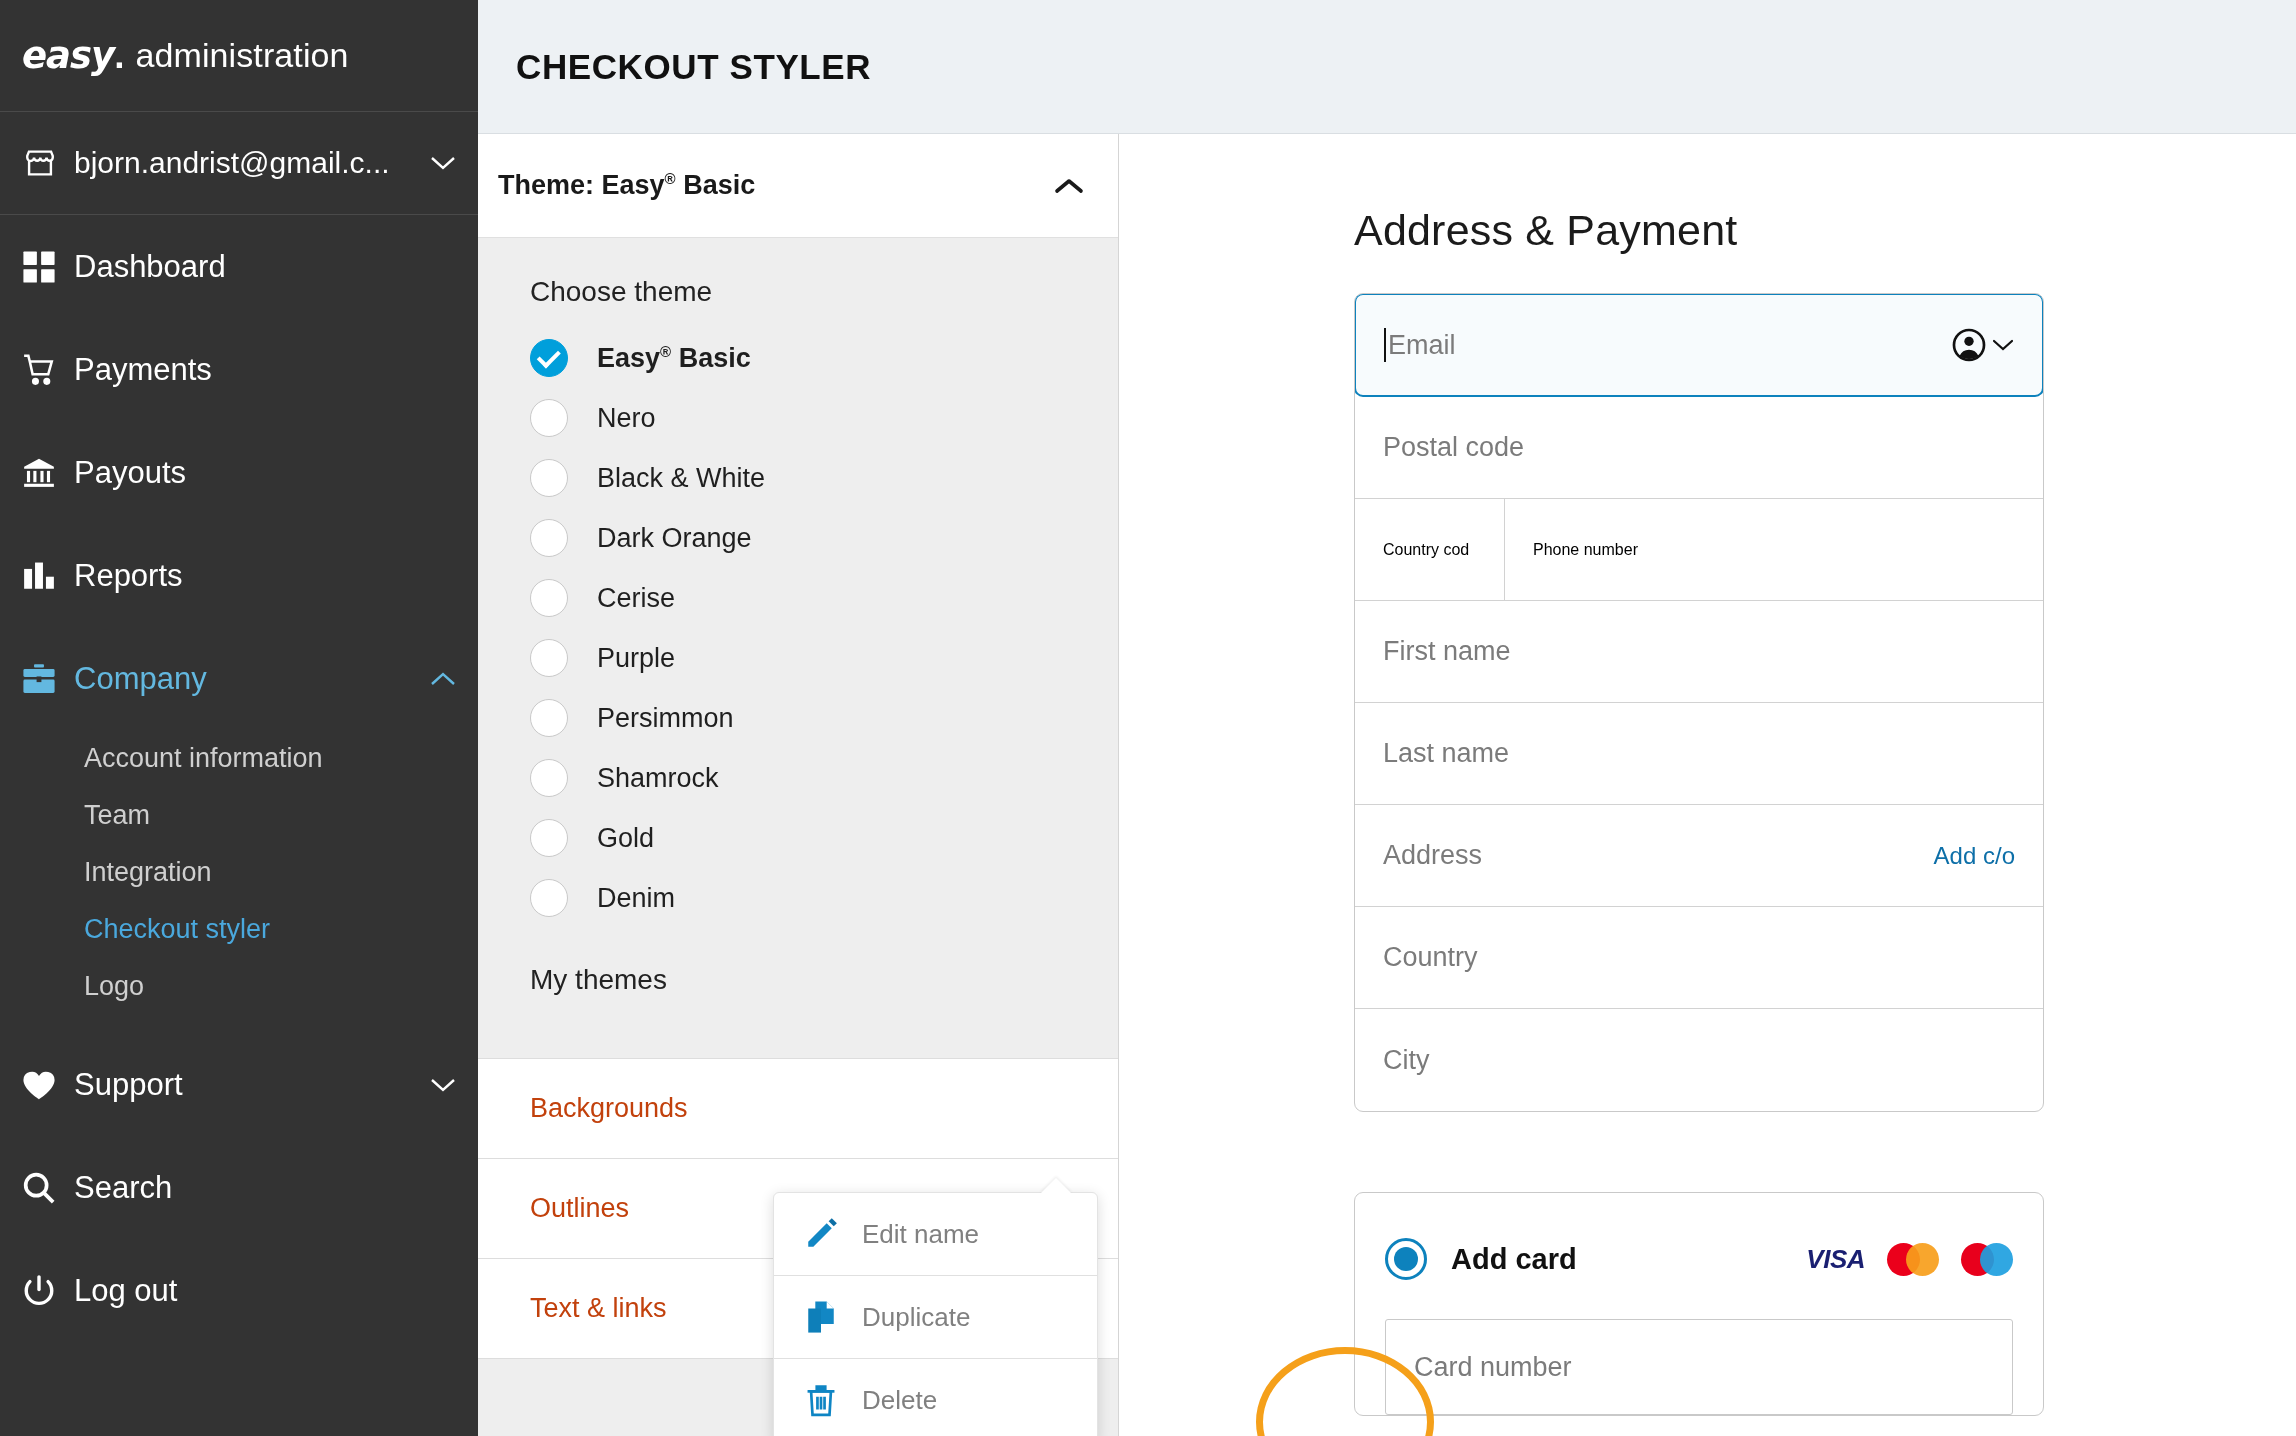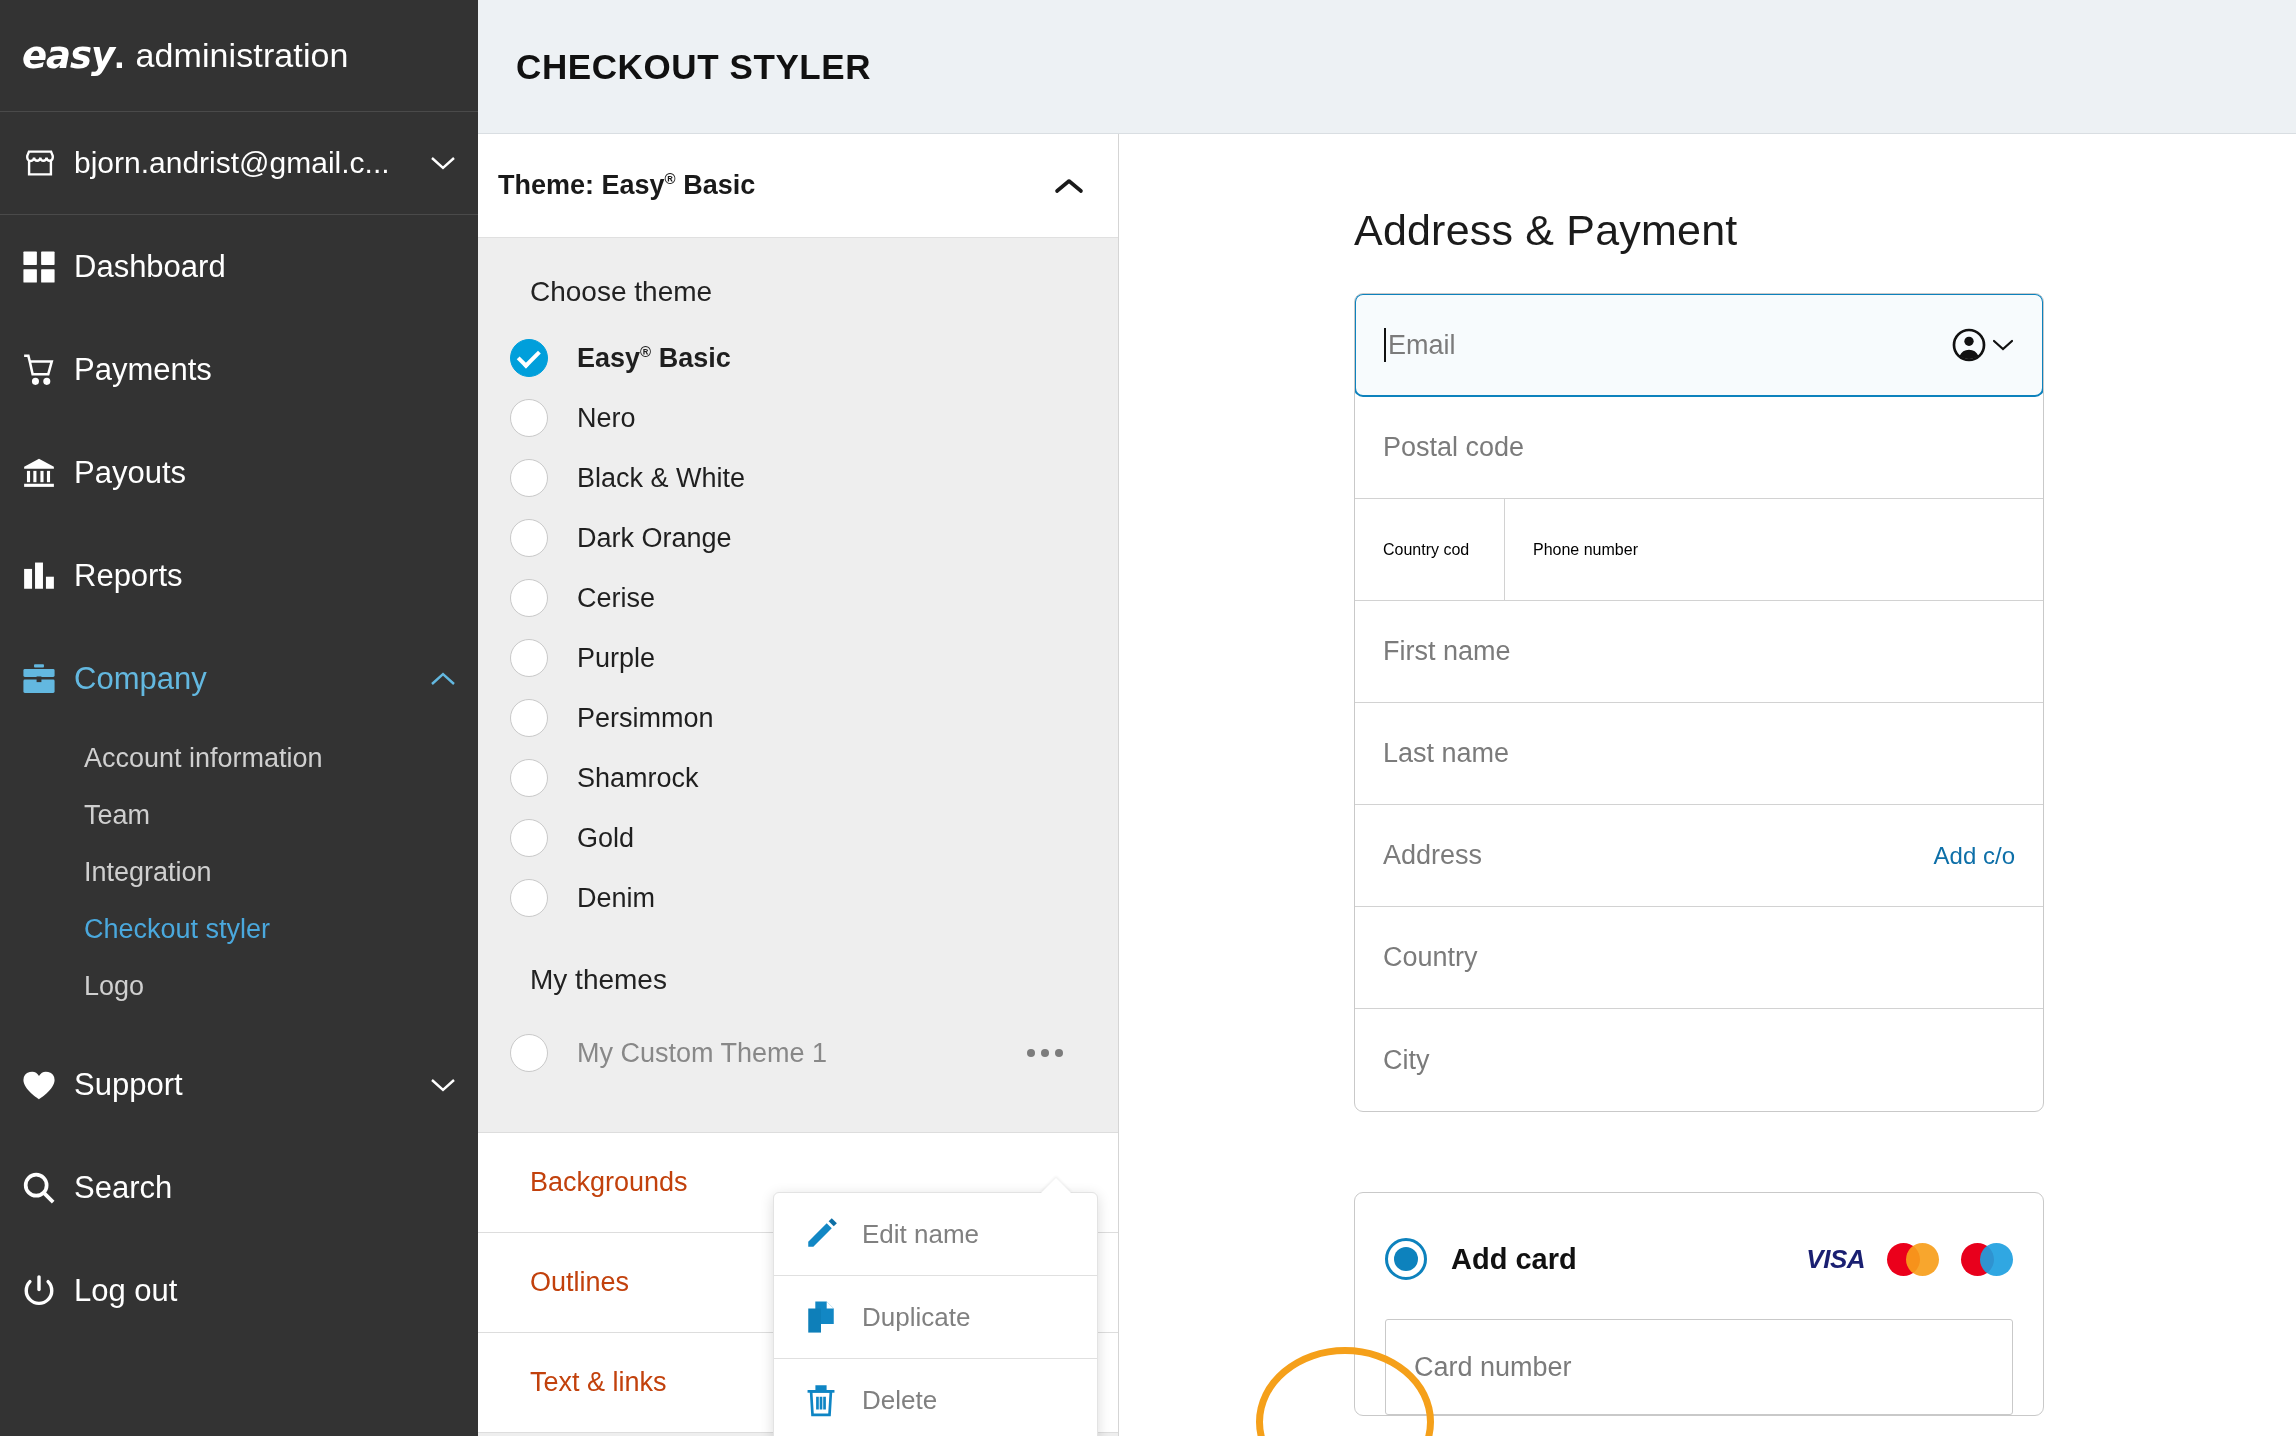--- a/index.html
+++ b/index.html
@@ -117,21 +117,21 @@
   }
   .theme-head sup { font-size: 15px; vertical-align: super; font-weight: 700; }
 
   .styler-body { padding: 0 0 0 0; }
   .sect-label {
     font-size: 28px; color: #222222;
     padding: 38px 0 20px 52px;
   }
   .opt-row {
     display: flex; align-items: center;
-    height: 60px; padding-left: 32px;
+    height: 60px; padding-left: 52px;
     cursor: pointer; position: relative;
   }
   .radio {
     width: 38px; height: 38px; border-radius: 50%;
     border: 1px solid #c9c9c9; background: #ffffff;
     flex: 0 0 38px;
     display: flex; align-items: center; justify-content: center;
   }
   .radio.sel { background: #009fdb; border-color: #009fdb; }
   .radio.sel::after {
@@ -494,29 +494,20 @@
             <span class="radio"></span>
             <span class="opt-label">Gold</span>
           </div>
           <div class="opt-row">
             <span class="radio"></span>
             <span class="opt-label">Denim</span>
           </div>
 
           <div class="sect-label" style="padding-top:36px;">My themes</div>
 
-          <div class="opt-row" style="height:74px;">
-            <span class="radio"></span>
-            <span class="opt-label muted">My Custom Theme 1</span>
-            <span class="kebab">
-                <i></i>
-                <i></i>
-                <i></i>
-              </span>
-          </div>
 
           <div style="height:42px;"></div>
 
           <div class="acc-row">
             <span class="t">Backgrounds</span>
           </div>
           <div class="acc-row">
             <span class="t">Outlines</span>
           </div>
           <div class="acc-row">

